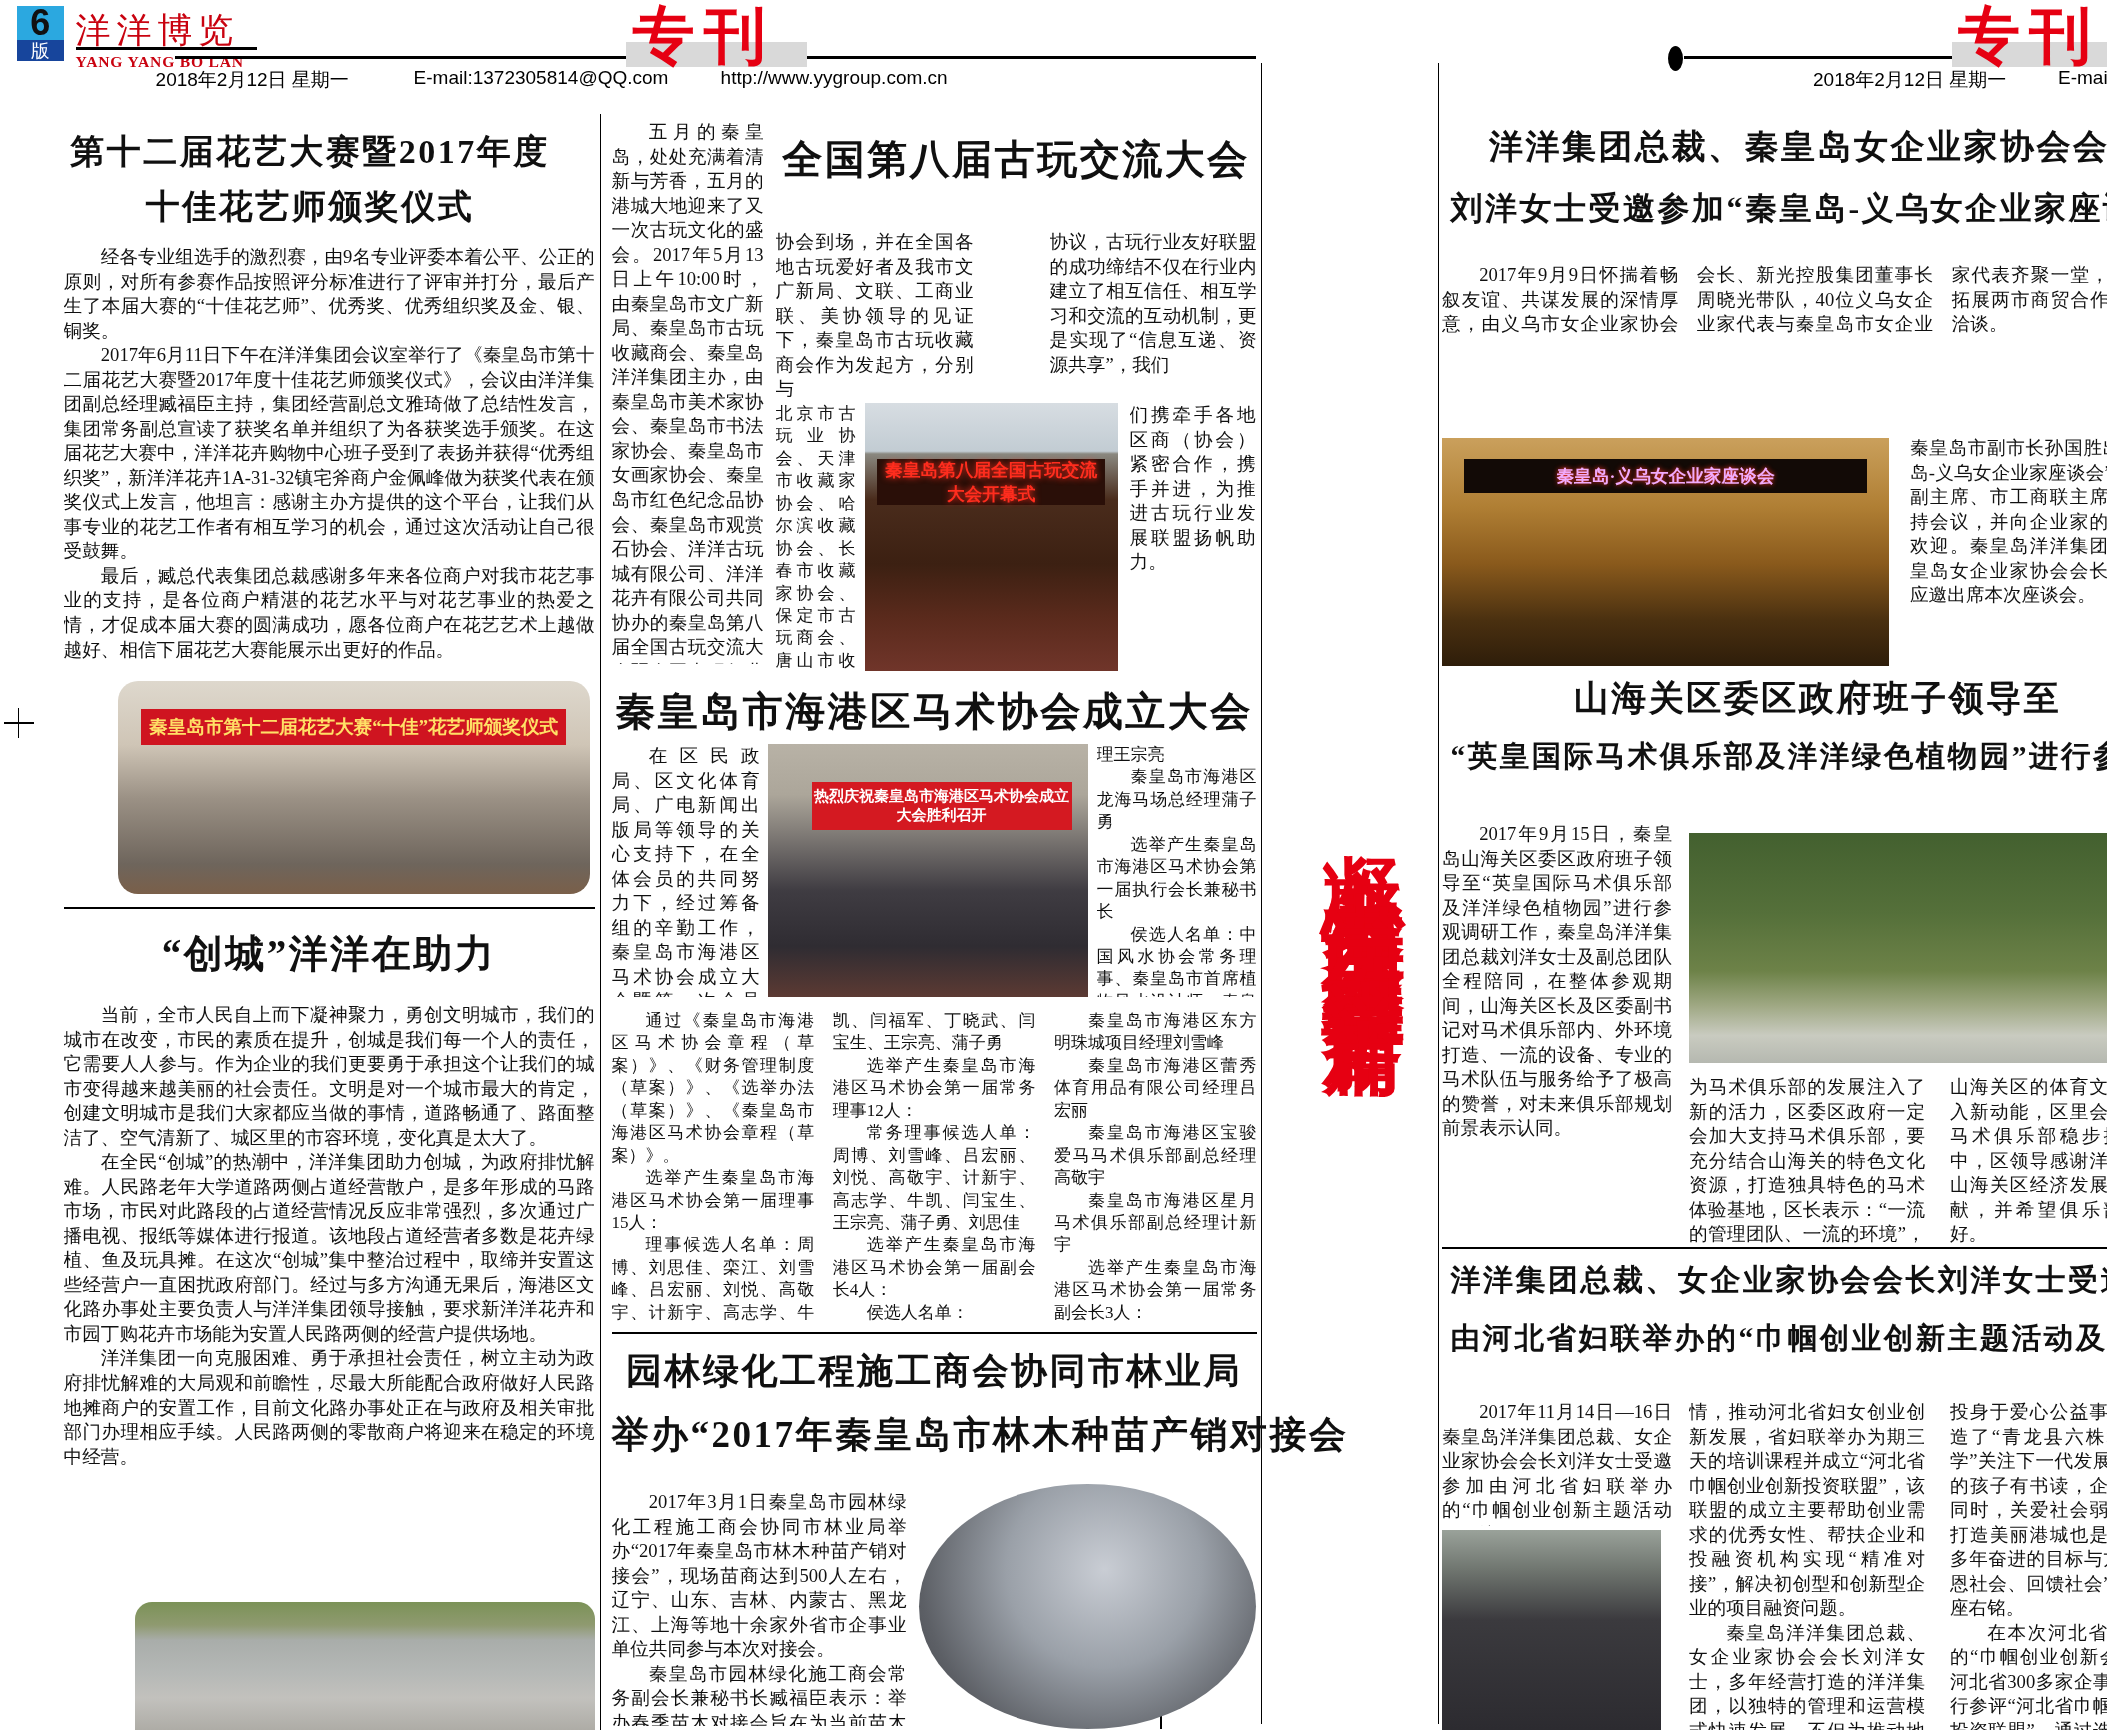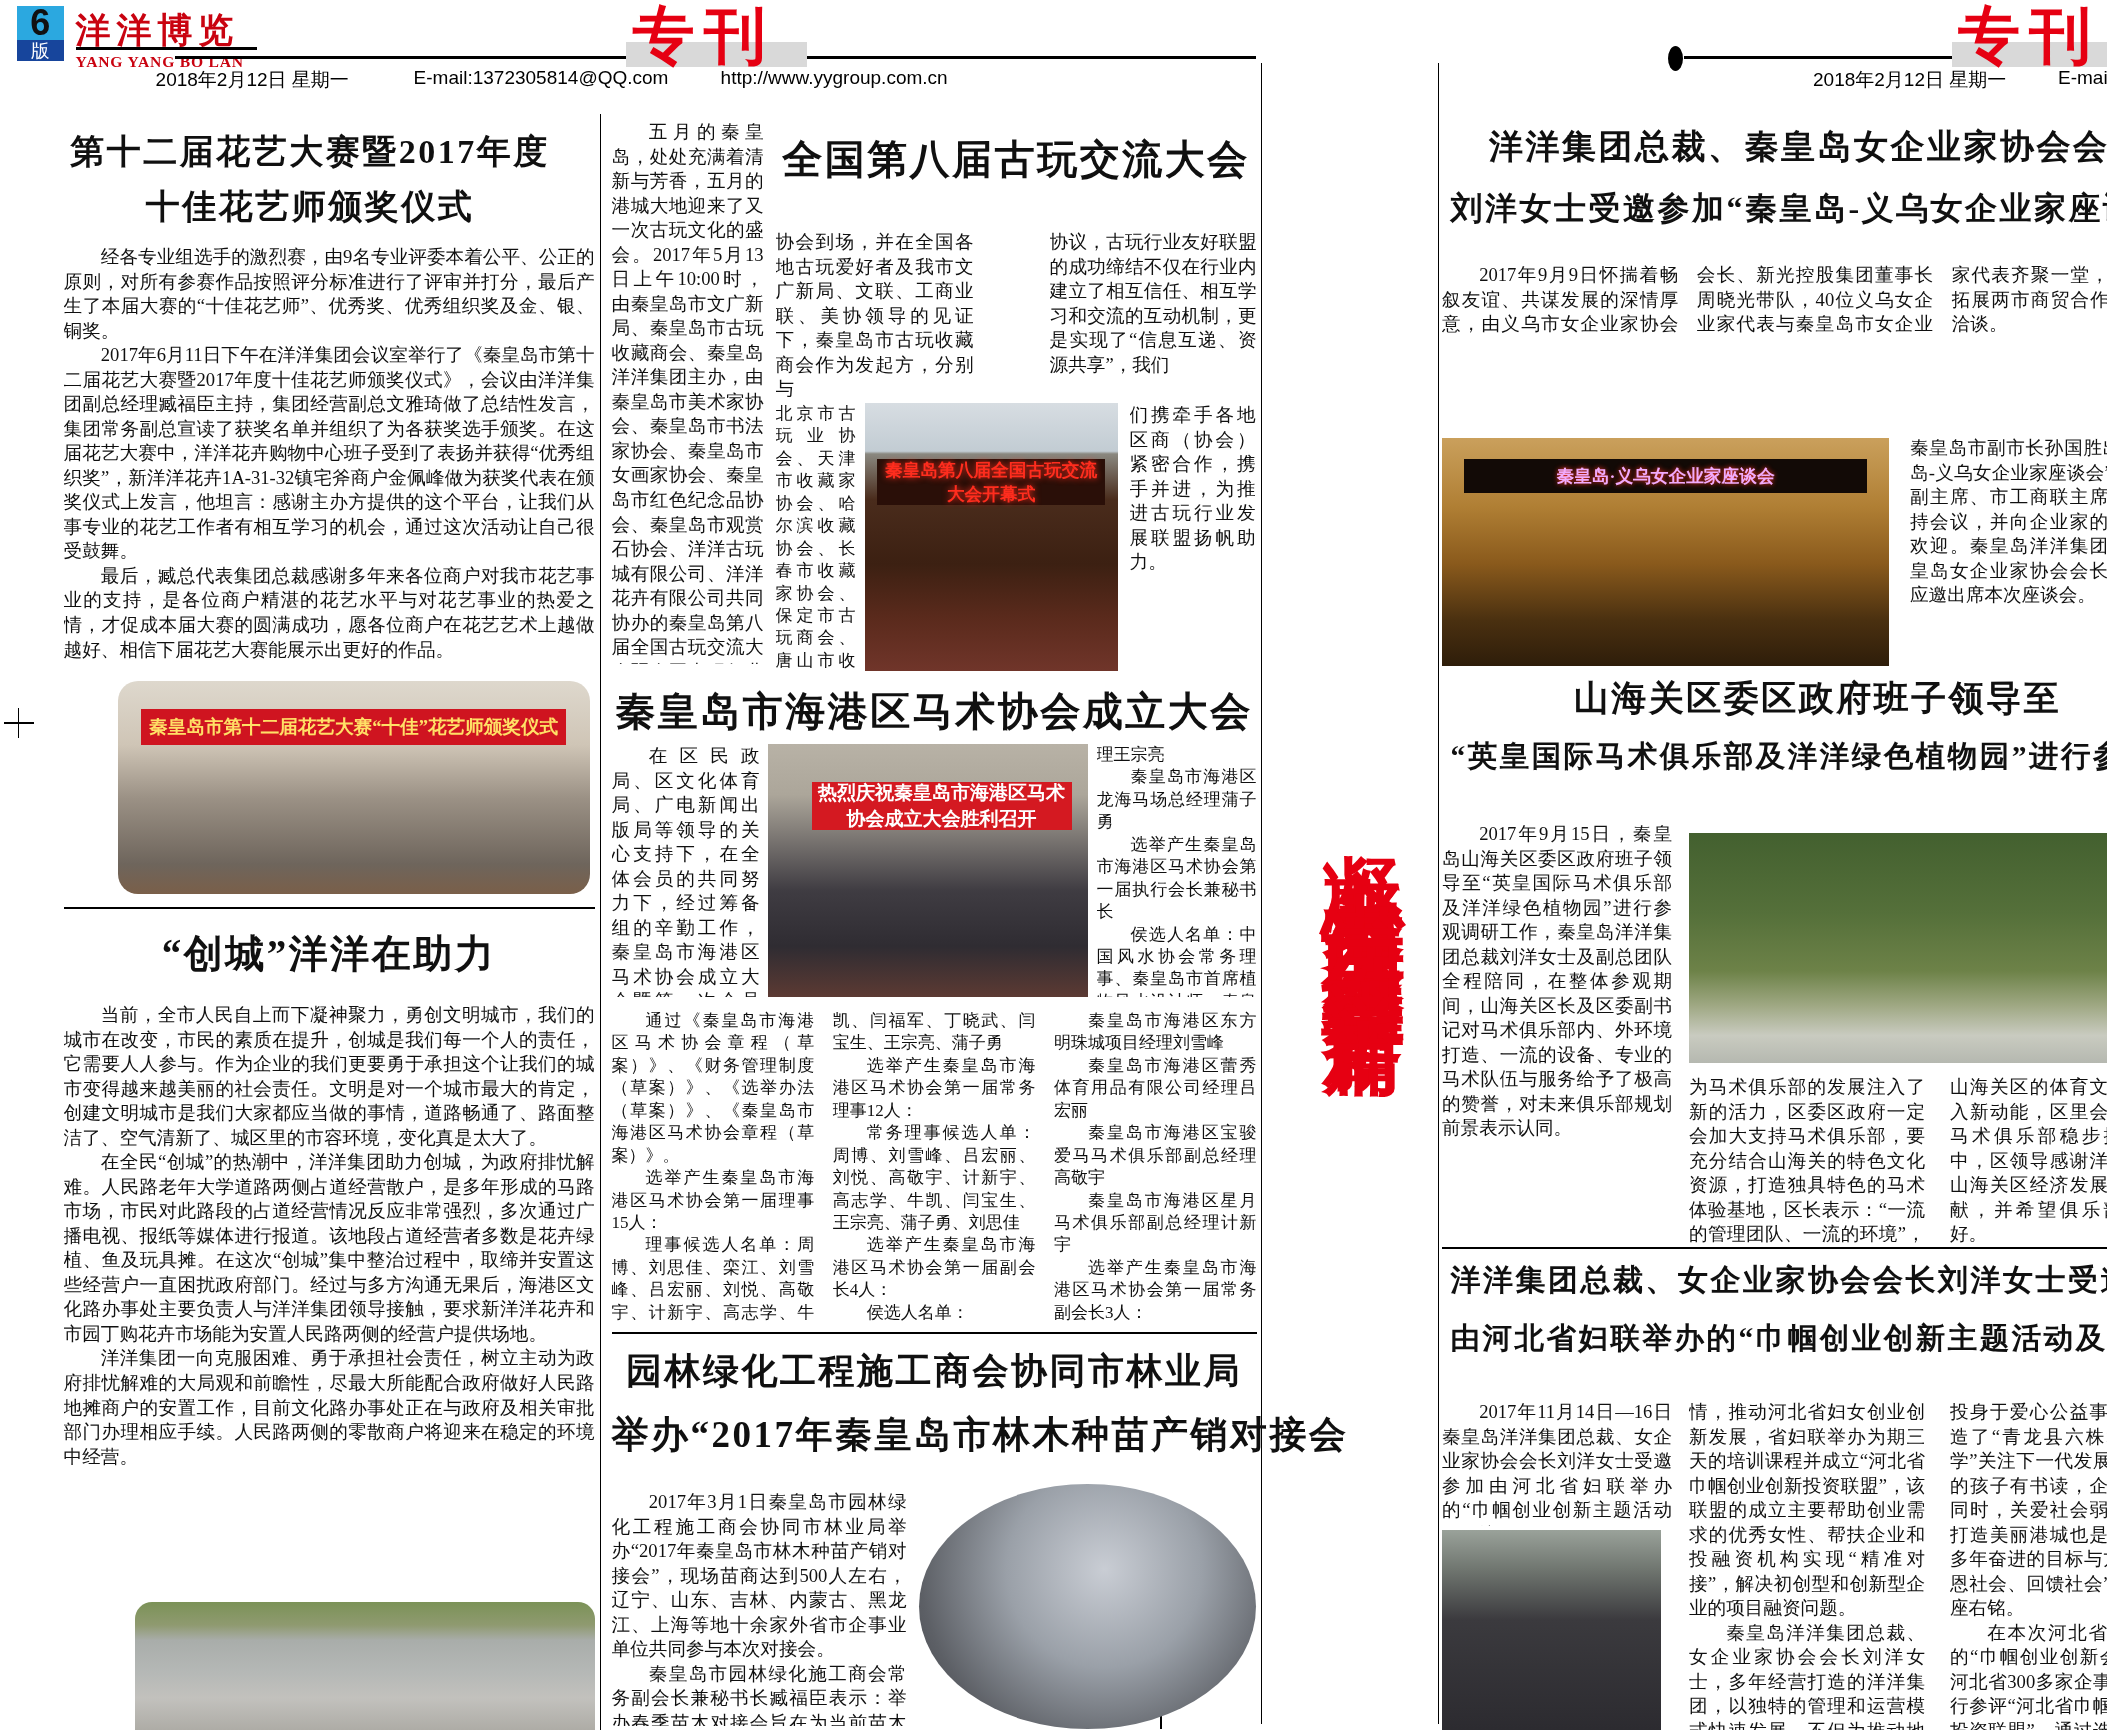--- a/index.html
+++ b/index.html
@@ -6,21 +6,21 @@
   .spread{position:relative;width:2689px;height:1730px;background:#ffffff;
           font-family:"Liberation Serif","DejaVu Serif",serif;color:#101010;overflow:hidden;}
   .abs{position:absolute;}
   .page{position:absolute;top:0;height:1730px;}
   .rule{position:absolute;background:#000;}
   .pagebox{position:absolute;width:47px;height:55px;}
   .pagebox .num{height:34px;background:#2ba8e0;color:#111;font-weight:bold;
     display:flex;align-items:center;justify-content:center;font-size:36px;font-family:"Liberation Sans",sans-serif;}
   .pagebox .word{height:21px;background:#17459c;color:#fff;
     display:flex;align-items:center;justify-content:center;font-size:18.6px;}
-  .masthead-cn{color:#c90310;font-weight:bold;font-size:35px;letter-spacing:5.9px;white-space:nowrap;}
+  .masthead-cn{color:#c90310;font-weight:normal;font-size:35px;letter-spacing:5.9px;white-space:nowrap;}
   .masthead-line{position:absolute;background:#000;height:2.5px;}
   .masthead-latin{color:#c90310;font-weight:bold;font-size:15.6px;letter-spacing:0.8px;white-space:nowrap;}
   .special{color:#e60012;font-weight:bold;font-size:62px;letter-spacing:9.3px;white-space:nowrap;z-index:2;}
   .special-shadow{position:absolute;background:#d9d9d9;width:181px;height:24.5px;z-index:1;}
   .dateline{font-size:19px;font-family:"Liberation Sans",sans-serif;color:#000;white-space:nowrap;}
   .atitle{position:absolute;font-weight:bold;text-align:center;letter-spacing:2.5px;line-height:1.25;white-space:nowrap;}
   .btext{position:absolute;font-size:18.6px;line-height:1.32;text-align:justify;overflow:hidden;}
   .btext p{margin:0;text-indent:2em;}
   .btext p.noindent{text-indent:0;}
   .small{font-size:17px;}
@@ -34,21 +34,21 @@
   .vline{position:absolute;background:#000;width:1.3px;}
   .dot{position:absolute;background:#000;border-radius:50%;}
   .mark{position:absolute;background:#000;}
   
   .photoA{border-radius:20px;background:linear-gradient(180deg,#ded8cd 0%,#cfc5b6 30%,#9b9185 55%,#6e655c 86%,#7a5f49 100%);}
   .photoA .pbanner{top:13%;height:17%;background:#cf1420;color:#ffe066;font-size:18.6px;}
   .photoB{border-radius:17px 17px 0 0;background:linear-gradient(180deg,#7b9257 0%,#8f9a70 18%,#a9adaa 30%,#b5b8b6 55%,#c2c1bd 75%,#aeaca6 100%);}
   .photoC{background:linear-gradient(180deg,#d7dde2 0%,#c2ccd3 18%,#8a8880 19%,#4a2c1c 36%,#3c2012 60%,#5a2a1c 80%,#70352a 100%);}
   .photoC .pbanner{top:21%;height:17%;background:#2a0f08;color:#ff2d1e;font-size:17.7px;text-shadow:0 0 5.9px #ff2d1e;}
   .photoD{background:linear-gradient(180deg,#b8b2a6 0%,#aca69a 20%,#3f3c42 58%,#2f2c32 80%,#5c3a33 100%);}
-  .photoD .pbanner{top:15%;height:19%;background:#d41921;color:#ffffff;font-size:19px;margin-left:28px;}
+  .photoD .pbanner{top:15%;height:19%;background:#d41921;color:#ffffff;font-size:15px;margin-left:28px;}
   .photoE{border-radius:50%;background:radial-gradient(circle at 55% 35%,#c9cdd4 0%,#9aa0a8 40%,#5d6066 75%,#3f4147 100%);}
   .photoF{background:linear-gradient(180deg,#caa05c 0%,#b07f34 30%,#8a5a1c 55%,#4a3010 80%,#2e1d0a 100%);}
   .photoF .pbanner{top:9%;height:15%;background:#120a06;color:#f0abfc;font-size:17.7px;text-shadow:0 0 5px #ff3322;}
   .photoG{background:linear-gradient(180deg,#43602f 0%,#55703a 35%,#6d8248 60%,#9fa883 75%,#c9cbc0 88%,#b5b8b0 100%);}
   .photoH{background:linear-gradient(180deg,#9aa29a 0%,#6f756f 20%,#3b3a3e 45%,#2c2b30 100%);}
 </style>
 </head>
 <body>
 
 <div class="spread">

